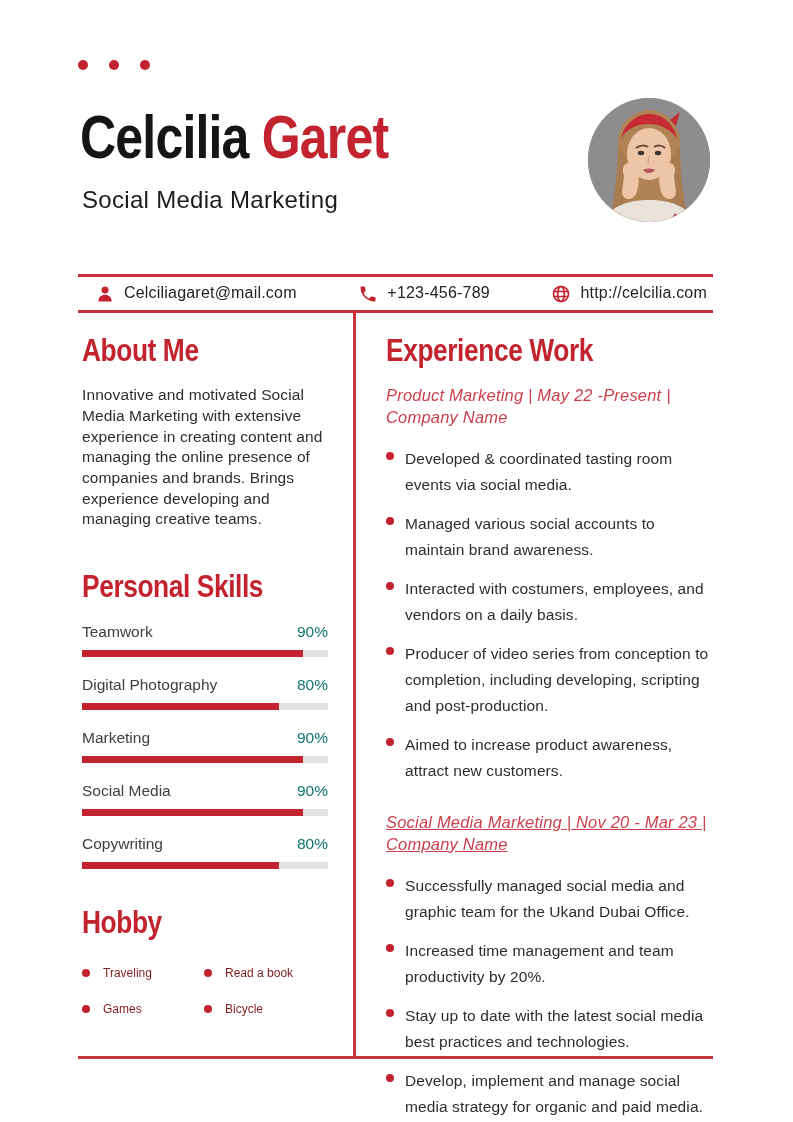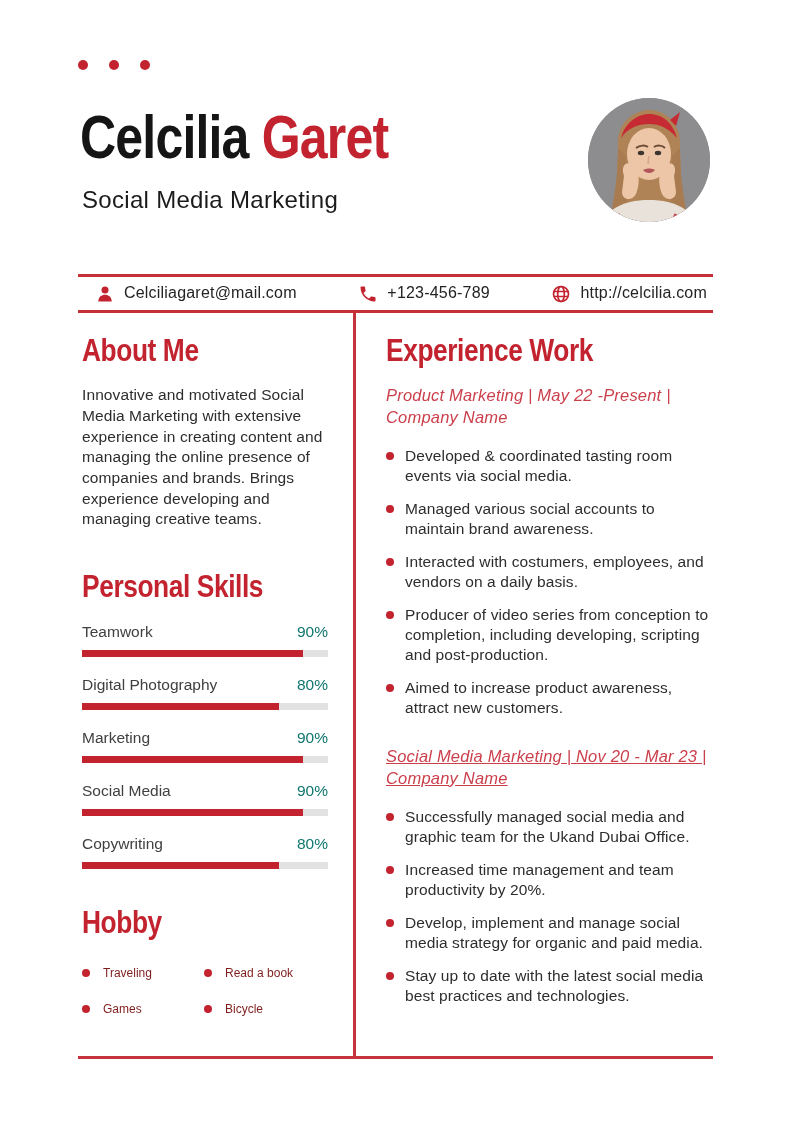--- a/index.html
+++ b/index.html
@@ -82,21 +82,21 @@
     margin-top:17px; font-size:16.5px; font-style:italic; color:#cb3f4b;
     line-height:21.5px; letter-spacing:0.2px;
   }
   .job-sub.second { margin-top:28px;text-decoration:underline; }
   .bullet-list { margin-top:18px; list-style:none; }
   .bullet-item { display:flex; gap:11px; margin-bottom:13px; }
   .bullet-item .bullet {
     width:8px; height:8px; border-radius:50%; background:#c2232e;
     flex:0 0 auto; margin-top:6px;
   }
-  .bullet-item .btxt { font-size:15.5px; line-height:20px; color:#2d2d2d; letter-spacing:0.1px; }
+  .bullet-item .btxt { font-size:15.5px; line-height:26px; color:#2d2d2d; letter-spacing:0.1px; }
 </style>
 </head>
 <body>
 
 <div class="page">
 
   <div class="dots">
     <span class="dot"></span>
     <span class="dot"></span>
     <span class="dot"></span>
@@ -275,22 +275,22 @@
       <li class="bullet-item">
         <span class="bullet"></span>
         <span class="btxt">Successfully managed social media and graphic team for the Ukand Dubai Office.</span>
       </li>
       <li class="bullet-item">
         <span class="bullet"></span>
         <span class="btxt">Increased time management and team productivity by 20%.</span>
       </li>
       <li class="bullet-item">
         <span class="bullet"></span>
+        <span class="btxt">Stay up to date with the latest social media best practices and technologies.</span>
+      </li>
+      <li class="bullet-item">
+        <span class="bullet"></span>
         <span class="btxt">Develop, implement and manage social media strategy for organic and paid media.</span>
       </li>
-      <li class="bullet-item">
-        <span class="bullet"></span>
-        <span class="btxt">Stay up to date with the latest social media best practices and technologies.</span>
-      </li>
     </ul>
   </div>
 
 </div>
 
 </body></html>

